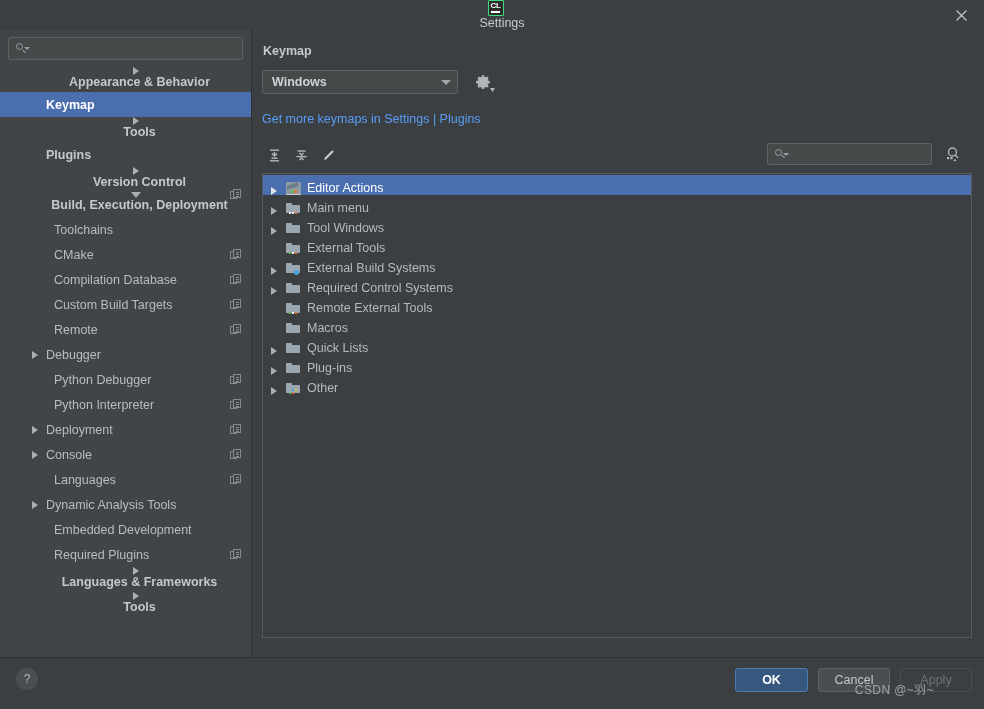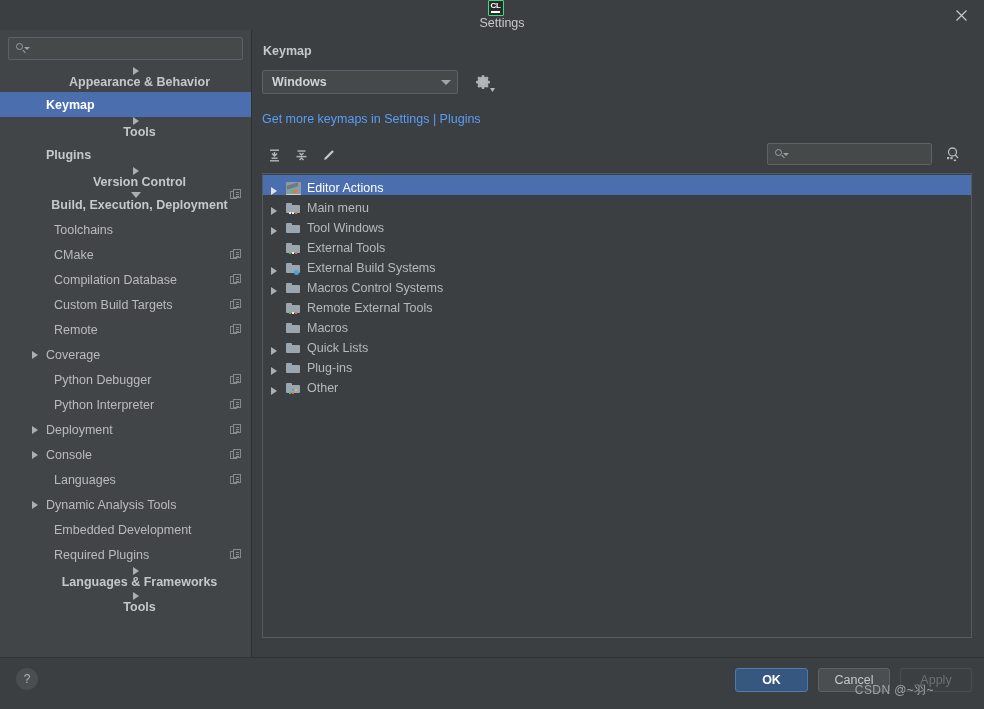--- a/index.html
+++ b/index.html
@@ -582,21 +582,21 @@
         <div class="s-item lvl2">
           <div class="arrow none"></div>
           <div class="lbl">Remote</div>
           <div class="copy-badge">
             <div class="b1"></div>
             <div class="b2"></div>
           </div>
         </div>
         <div class="s-item lvl1">
           <div class="arrow "></div>
-          <div class="lbl">Coverage</div>
+          <div class="lbl">Debugger</div>
         </div>
         <div class="s-item lvl2">
           <div class="arrow none"></div>
           <div class="lbl">Python Debugger</div>
           <div class="copy-badge">
             <div class="b1"></div>
             <div class="b2"></div>
           </div>
         </div>
         <div class="s-item lvl2">
@@ -771,21 +771,21 @@
             <div class="dot2"></div>
           </div>
           <div class="tlbl">External Build Systems</div>
         </div>
         <div class="t-row">
           <div class="arrow "></div>
           <div class="folder none">
             <div class="tab"></div>
             <div class="body"></div>
           </div>
-          <div class="tlbl">Macros Control Systems</div>
+          <div class="tlbl">Required Control Systems</div>
         </div>
         <div class="t-row">
           <div class="arrow none"></div>
           <div class="folder ext">
             <div class="tab"></div>
             <div class="body"></div>
             <div class="dot1"></div>
             <div class="dot2"></div>
             <div class="dot3"></div>
           </div>

